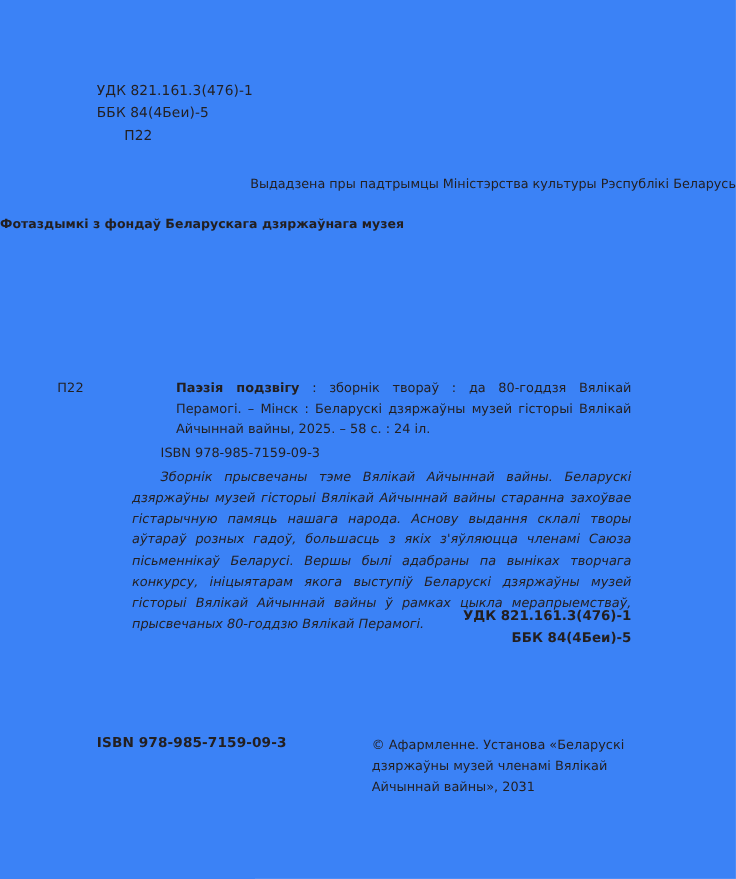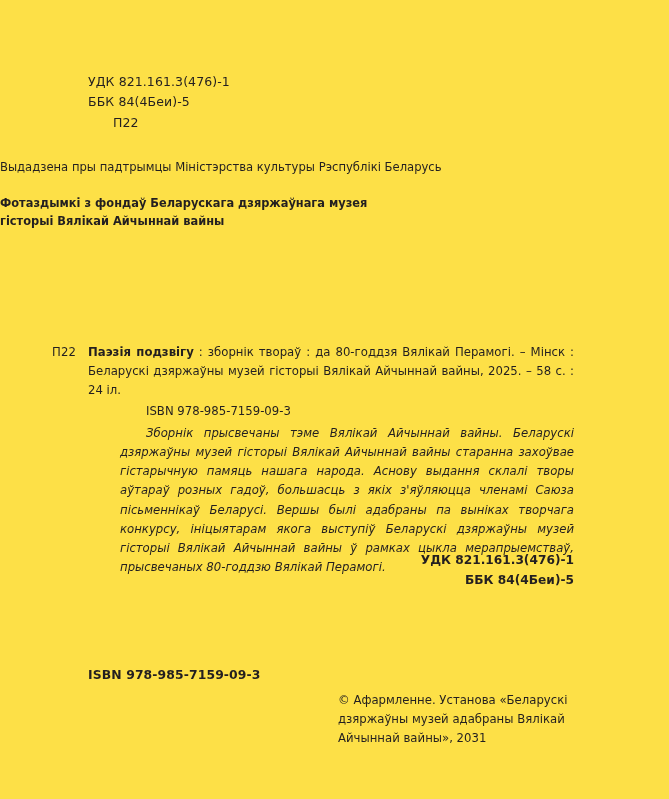--- a/index.html
+++ b/index.html
@@ -11,21 +11,21 @@
     height: 799px;
     background: #ffffff;
     font-family: "DejaVu Sans", sans-serif;
     color: #231f20;
     position: relative;
     overflow: hidden;
   }
   .page {
     position: absolute;
     inset: 0;
-    background: #fde047;
+    background: #3b82f6;
   }
 
   
   .udk-block {
     position: absolute;
     left: 88px;
     top: 72px;
     font-size: 12.5px;
     line-height: 1.62;
     letter-spacing: 0.1px;
@@ -34,23 +34,23 @@
     white-space: pre;
   }
   .udk-code {
     padding-left: 25px;
   }
 
   
   .support {
     position: absolute;
     left: 0;
-    right: 16px;
+    right: 0;
     top: 159px;
-    text-align: left;
+    text-align: right;
     font-size: 11.6px;
     line-height: 1.55;
   }
   .photo-credit {
     position: absolute;
     left: 0;
     right: 0;
     top: 194px;
     font-size: 11.4px;
     font-weight: bold;
@@ -68,21 +68,21 @@
     text-align: justify;
   }
   .cip-sigla {
     position: absolute;
     left: 0;
     top: 0;
     font-size: 11.7px;
     letter-spacing: 0.2px;
   }
   .cip-body {
-    margin-left: 36px;
+    margin-left: 108px;
   }
   .cip-body .title {
     font-weight: bold;
   }
   .cip-isbn {
     margin-left: 68px;
     text-indent: 26px;
     margin-top: 2px;
   }
   .cip-annot {
@@ -109,57 +109,56 @@
     position: absolute;
     left: 88px;
     top: 667px;
     font-size: 12.4px;
     font-weight: bold;
     letter-spacing: 0.1px;
   }
   .copyright {
     position: absolute;
     left: 338px;
-    top: 691px;
+    top: 668px;
     width: 240px;
     font-size: 11.7px;
     line-height: 1.63;
   }
 </style>
 </head>
 <body>
 
 <div class="page">
 
   <div class="udk-block">
     <div>УДК 821.161.3(476)-1</div>
     <div>ББК 84(4Беи)-5</div>
     <div class="udk-code">П22</div>
   </div>
 
   <div class="support">Выдадзена пры падтрымцы Міністэрства культуры Рэспублікі Беларусь</div>
 
   <div class="photo-credit">
     <div>Фотаздымкі з фондаў Беларускага дзяржаўнага музея</div>
-    <div>гісторыі Вялікай Айчыннай вайны</div>
   </div>
 
   <div class="cip">
     <div class="cip-sigla">П22</div>
     <div class="cip-body"><span class="title">Паэзія подзвігу</span><span> : зборнік твораў : да 80-годдзя Вялікай Перамогі. – Мінск : Беларускі дзяржаўны музей гісторыі Вялікай Айчыннай вайны, 2025. – 58 с. : 24 іл.</span></div>
     <div class="cip-isbn">ISBN 978-985-7159-09-3</div>
     <div class="cip-annot">Зборнік прысвечаны тэме Вялікай Айчыннай вайны. Беларускі дзяржаўны музей гісторыі Вялікай Айчыннай вайны старанна захоўвае гістарычную памяць нашага народа. Аснову выдання склалі творы аўтараў розных гадоў, большасць з якіх з'яўляюцца членамі Саюза пісьменнікаў Беларусі. Вершы былі адабраны па выніках творчага конкурсу, ініцыятарам якога выступіў Беларускі дзяржаўны музей гісторыі Вялікай Айчыннай вайны ў рамках цыкла мерапрыемстваў, прысвечаных 80-годдзю Вялікай Перамогі.</div>
   </div>
 
   <div class="udk-right">
     <div>УДК 821.161.3(476)-1</div>
     <div>ББК 84(4Беи)-5</div>
   </div>
 
   <div class="isbn-bottom">ISBN 978-985-7159-09-3</div>
 
   <div class="copyright">
     <div>© Афармленне. Установа «Беларускі</div>
-    <div>дзяржаўны музей адабраны Вялікай</div>
+    <div>дзяржаўны музей членамі Вялікай</div>
     <div>Айчыннай вайны», 2031</div>
   </div>
 
 </div>
 
 </body></html>

